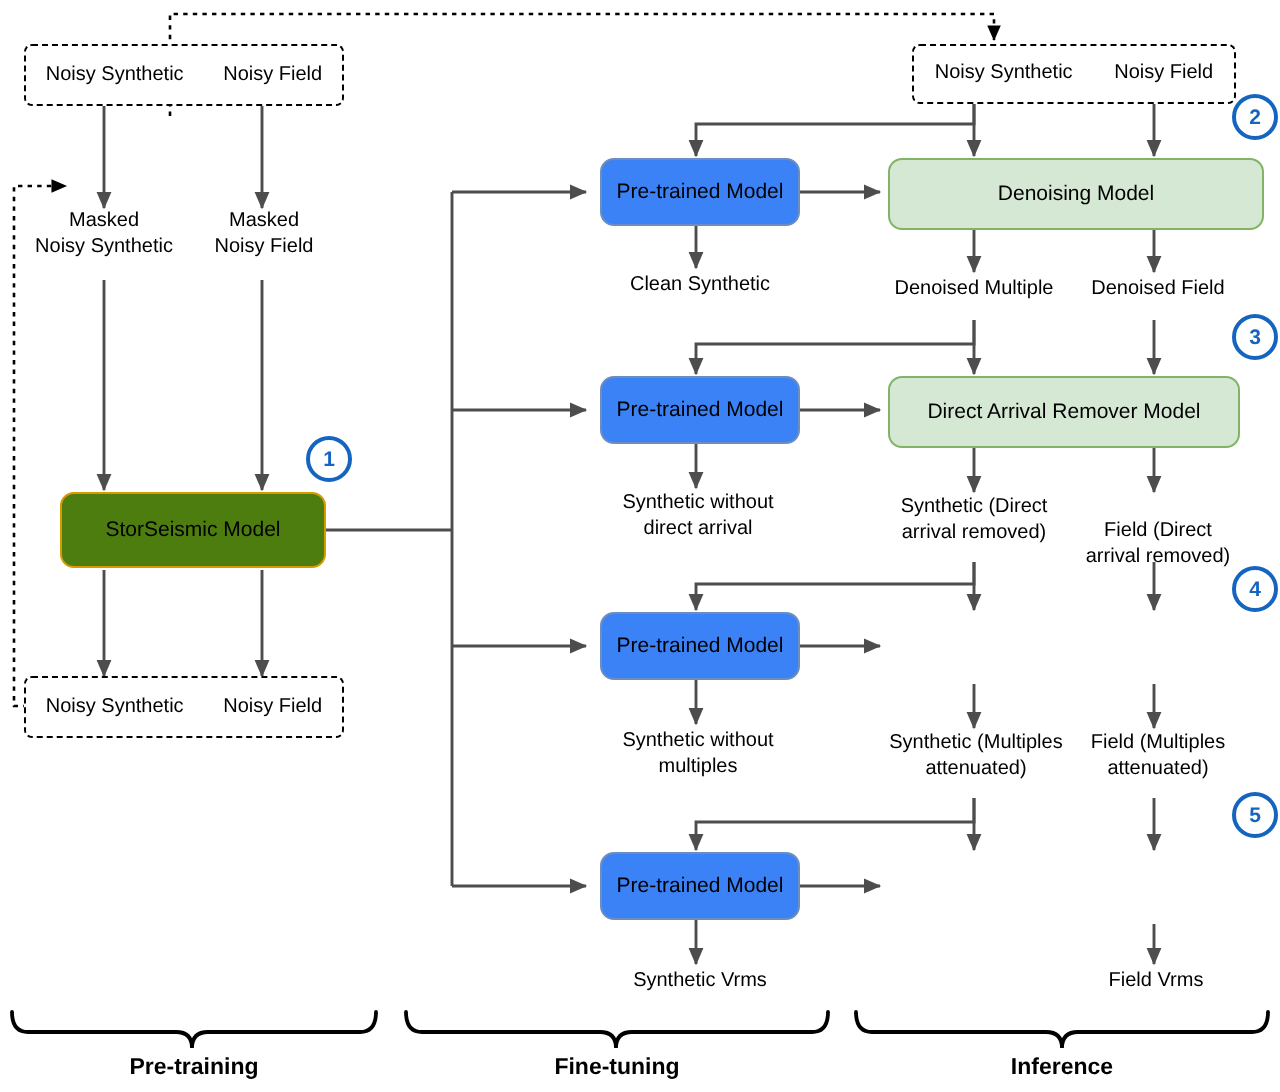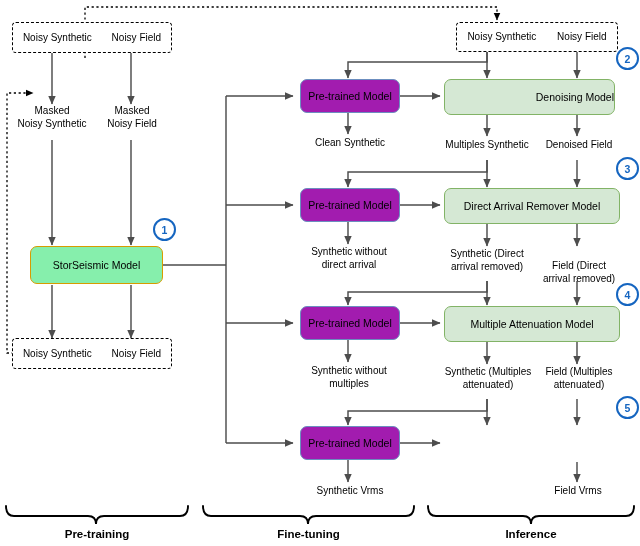--- a/index.html
+++ b/index.html
@@ -2,23 +2,23 @@
 <html><head>
 <meta charset="utf-8">
 <style>
   html,body{margin:0;padding:0;background:#ffffff;}
   body{width:640px;height:546px;position:relative;overflow:hidden;
        font-family:"Liberation Sans", sans-serif;color:#000;}
   #canvas{position:absolute;left:0;top:0;width:640px;height:546px;}
   svg.layer{position:absolute;left:0;top:0;width:640px;height:546px;}
   .node{position:absolute;box-sizing:border-box;display:flex;align-items:center;
         justify-content:center;text-align:center;line-height:1.15;}
-  .box-blue{background:#a21caf;border:1.3px solid #6c8ebf;border-radius:7px;font-size:10.5px;}
+  .box-blue{background:#3b82f6;border:1.3px solid #6c8ebf;border-radius:7px;font-size:10.5px;}
   .box-green{background:#d5e8d4;border:1.3px solid #82b366;border-radius:7px;font-size:10.5px;}
-  .box-orange{background:#86efac;border:1.4px solid #d79b00;border-radius:7px;font-size:10.5px;}
+  .box-orange{background:#4d7c0f;border:1.4px solid #d79b00;border-radius:7px;font-size:10.5px;}
   .box-dashed{background:#ffffff;border:1.5px dashed #000;border-radius:4px;font-size:10px;}
   .dashrow{display:flex;align-items:center;justify-content:space-around;width:100%;height:100%;}
   .dashrow span{padding:0 4px;}
   .lbl{position:absolute;font-size:10px;text-align:center;line-height:1.28;color:#000;}
   .circnum{position:absolute;width:19px;height:19px;border-radius:50%;
            border:2.1px solid #1565c0;color:#1565c0;font-size:10.5px;font-weight:bold;
            display:flex;align-items:center;justify-content:center;background:#fff;}
   .phase{position:absolute;font-size:11.5px;font-weight:bold;text-align:center;}
 </style>
 </head>
@@ -133,29 +133,29 @@
   <div class="node box-dashed" style="left:456px;top:22px;width:162px;height:30px;">
     <div class="dashrow">
       <span>Noisy Synthetic</span>
       <span>Noisy Field</span>
     </div>
   </div>
 
   <div class="node box-blue" style="left:300px;top:79px;width:100px;height:34px;">
     <span>Pre-trained Model</span>
   </div>
-  <div class="node box-green" style="left:444px;top:79px;width:171px;height:36px;justify-content:flex-end;">
+  <div class="node box-green" style="left:444px;top:79px;width:188px;height:36px;">
     <span>Denoising Model</span>
   </div>
   <div class="circnum" style="left:616px;top:47px;">2</div>
   <div class="lbl" style="left:298px;top:137px;width:104px;">
     <div>Clean Synthetic</div>
   </div>
   <div class="lbl" style="left:435px;top:139px;width:104px;">
-    <div>Multiples Synthetic</div>
+    <div>Denoised Multiple</div>
   </div>
   <div class="lbl" style="left:533px;top:139px;width:92px;">
     <div>Denoised Field</div>
   </div>
 
   <div class="node box-blue" style="left:300px;top:188px;width:100px;height:34px;">
     <span>Pre-trained Model</span>
   </div>
   <div class="node box-green" style="left:444px;top:188px;width:176px;height:36px;">
     <span>Direct Arrival Remover Model</span>
@@ -170,23 +170,20 @@
     <div>arrival removed)</div>
   </div>
   <div class="lbl" style="left:529px;top:248px;width:100px;margin-top:12px;">
     <div>Field (Direct</div>
     <div>arrival removed)</div>
   </div>
 
   <div class="node box-blue" style="left:300px;top:306px;width:100px;height:34px;">
     <span>Pre-trained Model</span>
   </div>
-  <div class="node box-green" style="left:444px;top:306px;width:176px;height:36px;">
-    <span>Multiple Attenuation Model</span>
-  </div>
   <div class="circnum" style="left:616px;top:283px;">4</div>
   <div class="lbl" style="left:296px;top:365px;width:106px;">
     <div>Synthetic without</div>
     <div>multiples</div>
   </div>
   <div class="lbl" style="left:433px;top:366px;width:110px;">
     <div>Synthetic (Multiples</div>
     <div>attenuated)</div>
   </div>
   <div class="lbl" style="left:529px;top:366px;width:100px;">

